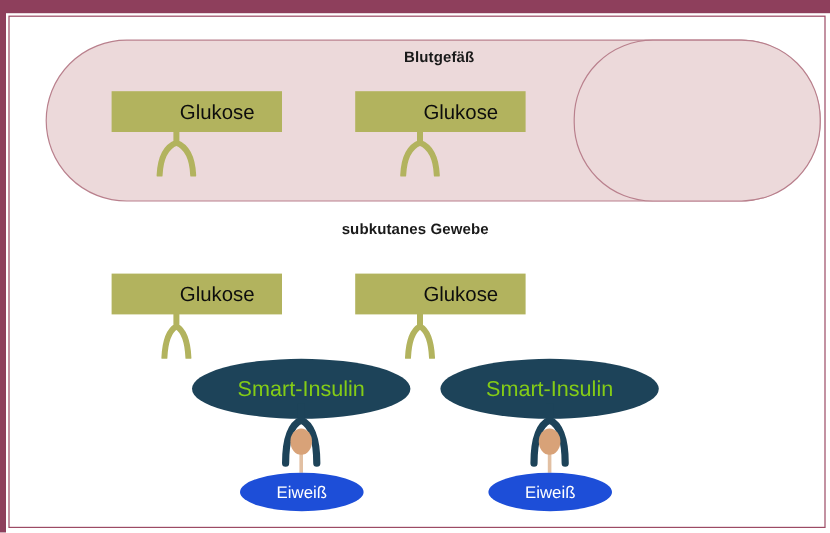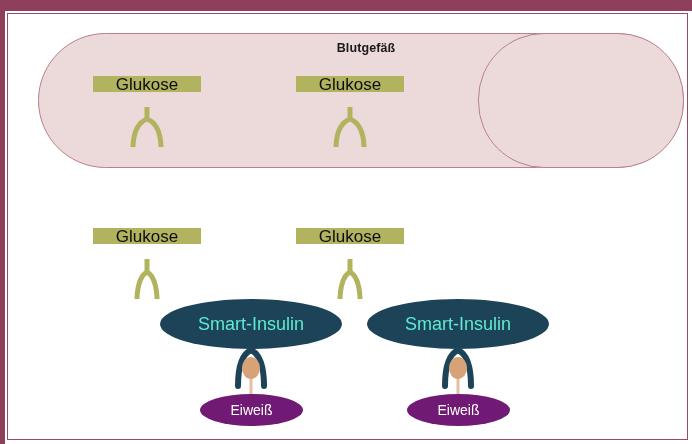--- a/index.html
+++ b/index.html
@@ -82,28 +82,29 @@
 
   
   .glucose-unit {
     position: absolute;
     width: 108px;
     height: 72px;
   }
   .glucose-box {
     position: absolute;
     left: 0; top: 0;
-    width: 108px; height: 16px;
+    width: 108px; height: 34px;
     background: #b2b35e;
     display: flex;
     align-items: center;
     justify-content: center;
     color: #0d0d0d;
     font-size: 17px;
     line-height: 1;
+    padding-left: 34px;
   }
   .glucose-fork {
     position: absolute;
     left: 30px; top: 31px;
     width: 48px; height: 40px;
   }
 
   
   .insulin-unit {
     position: absolute;
@@ -112,34 +113,34 @@
   }
   .insulin-ellipse {
     position: absolute;
     left: 0; top: 0;
     width: 182px; height: 50px;
     background: #1d4359;
     border-radius: 50%;
     display: flex;
     align-items: center;
     justify-content: center;
-    color: #5eead4;
+    color: #84cc16;
     font-size: 18px;
     line-height: 1;
   }
   .insulin-fork {
     position: absolute;
     left: 63px; top: 37px;
     width: 56px; height: 58px;
   }
   .protein-ellipse {
     position: absolute;
     left: 40px; top: 95px;
     width: 103px; height: 32px;
-    background: #701a75;
+    background: #1d4ed8;
     border-radius: 50%;
     display: flex;
     align-items: center;
     justify-content: center;
     color: #ffffff;
     font-size: 14px;
     line-height: 1;
   }
 </style>
 </head>
@@ -163,20 +164,21 @@
     </svg>
   </div>
 
   <div class="glucose-unit" style="left:296px; top:76px;">
     <div class="glucose-box">Glukose</div>
     <svg class="glucose-fork" viewBox="0 0 48 40">
       <path d="M24 0 L24 12 M24 12 Q11 17 10 39 M24 12 Q37 17 38 39" stroke="#b2b35e" stroke-width="5" fill="none" stroke-linecap="round"></path>
     </svg>
   </div>
 
+  <div class="tissue-title">subkutanes Gewebe</div>
 
   <div class="glucose-unit" style="left:93px; top:228px;">
     <div class="glucose-box">Glukose</div>
     <svg class="glucose-fork" viewBox="0 0 48 40">
       <path d="M24 0 L24 13 M24 13 Q15 18 14 39 M24 13 Q33 18 34 39" stroke="#b2b35e" stroke-width="5" fill="none" stroke-linecap="round"></path>
     </svg>
   </div>
 
   <div class="glucose-unit" style="left:296px; top:228px;">
     <div class="glucose-box">Glukose</div>

